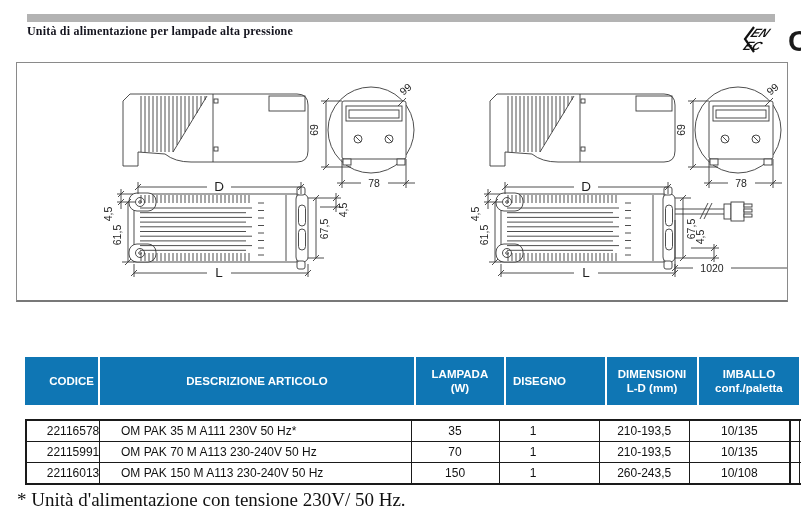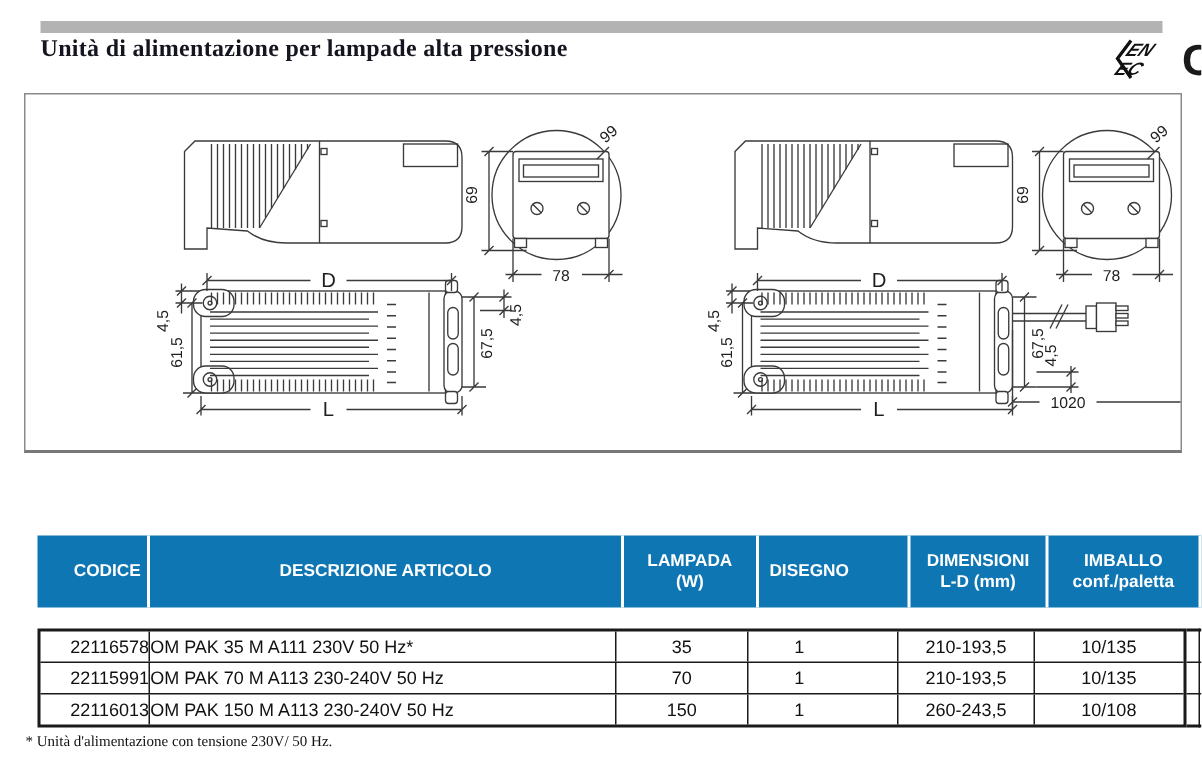--- a/index.html
+++ b/index.html
@@ -5,21 +5,21 @@
   html,body{margin:0;padding:0;}
   body{
     width:801px;height:510px;position:relative;background:#ffffff;
     font-family:"Liberation Sans",sans-serif;overflow:hidden;
   }
   .abs{position:absolute;}
   
   #top-bar{left:27px;top:14px;width:748px;height:8px;background:#b3b3b3;}
   #page-title{
     left:27px;top:24px;width:600px;
-    font-family:"Liberation Serif",serif;font-weight:bold;font-size:16px;
+    font-family:"Liberation Serif",serif;font-weight:bold;font-size:12px;
     color:#15151f;letter-spacing:.2px;white-space:nowrap;
   }
   #enec-logo{left:740px;top:26px;}
   #ce-mark{
     left:788px;top:24px;width:13px;height:34px;overflow:hidden;
     font-weight:bold;font-size:29px;color:#1a1a1a;line-height:34px;
   }
   
   #diagram-box{
     left:16px;top:62px;width:772px;height:240px;background:#fff;
@@ -46,26 +46,26 @@
     left:25px;top:419px;width:766px;box-sizing:border-box;
     border:2px solid #1a1a1a;background:#fff;
   }
   .drow{display:flex;height:20px;justify-content:space-between;}
   .drow + .drow{border-top:1px solid #1a1a1a;}
   .dcell{
     box-sizing:border-box;font-size:12px;color:#111;display:flex;align-items:center;
     justify-content:center;white-space:nowrap;overflow:hidden;
   }
   .dcell + .dcell{border-left:1px solid #1a1a1a;}
-  .dcell.left{justify-content:flex-start;padding-left:0;}
+  .dcell.left{justify-content:flex-start;padding-left:21px;}
   .w-codice{width:75px;padding-left:20px;}.w-descr{width:328px;}.w-lamp{width:93px;}
   .w-dis{width:72px;}.w-dim{width:95px;margin-left:32px;}.w-imb{width:106px;}
   .stub{background:#1a1a1a;}
   #footnote{
-    left:17px;top:489px;font-family:"Liberation Serif",serif;font-size:10px;color:#111;
+    left:17px;top:489px;font-family:"Liberation Serif",serif;font-size:19px;color:#111;
   }
 </style>
 </head>
 <body>
 
 <div class="abs" id="top-bar"></div>
 
 <div class="abs" id="page-title">Unità di alimentazione per lampade alta pressione</div>
 
 <div class="abs" id="enec-logo">

